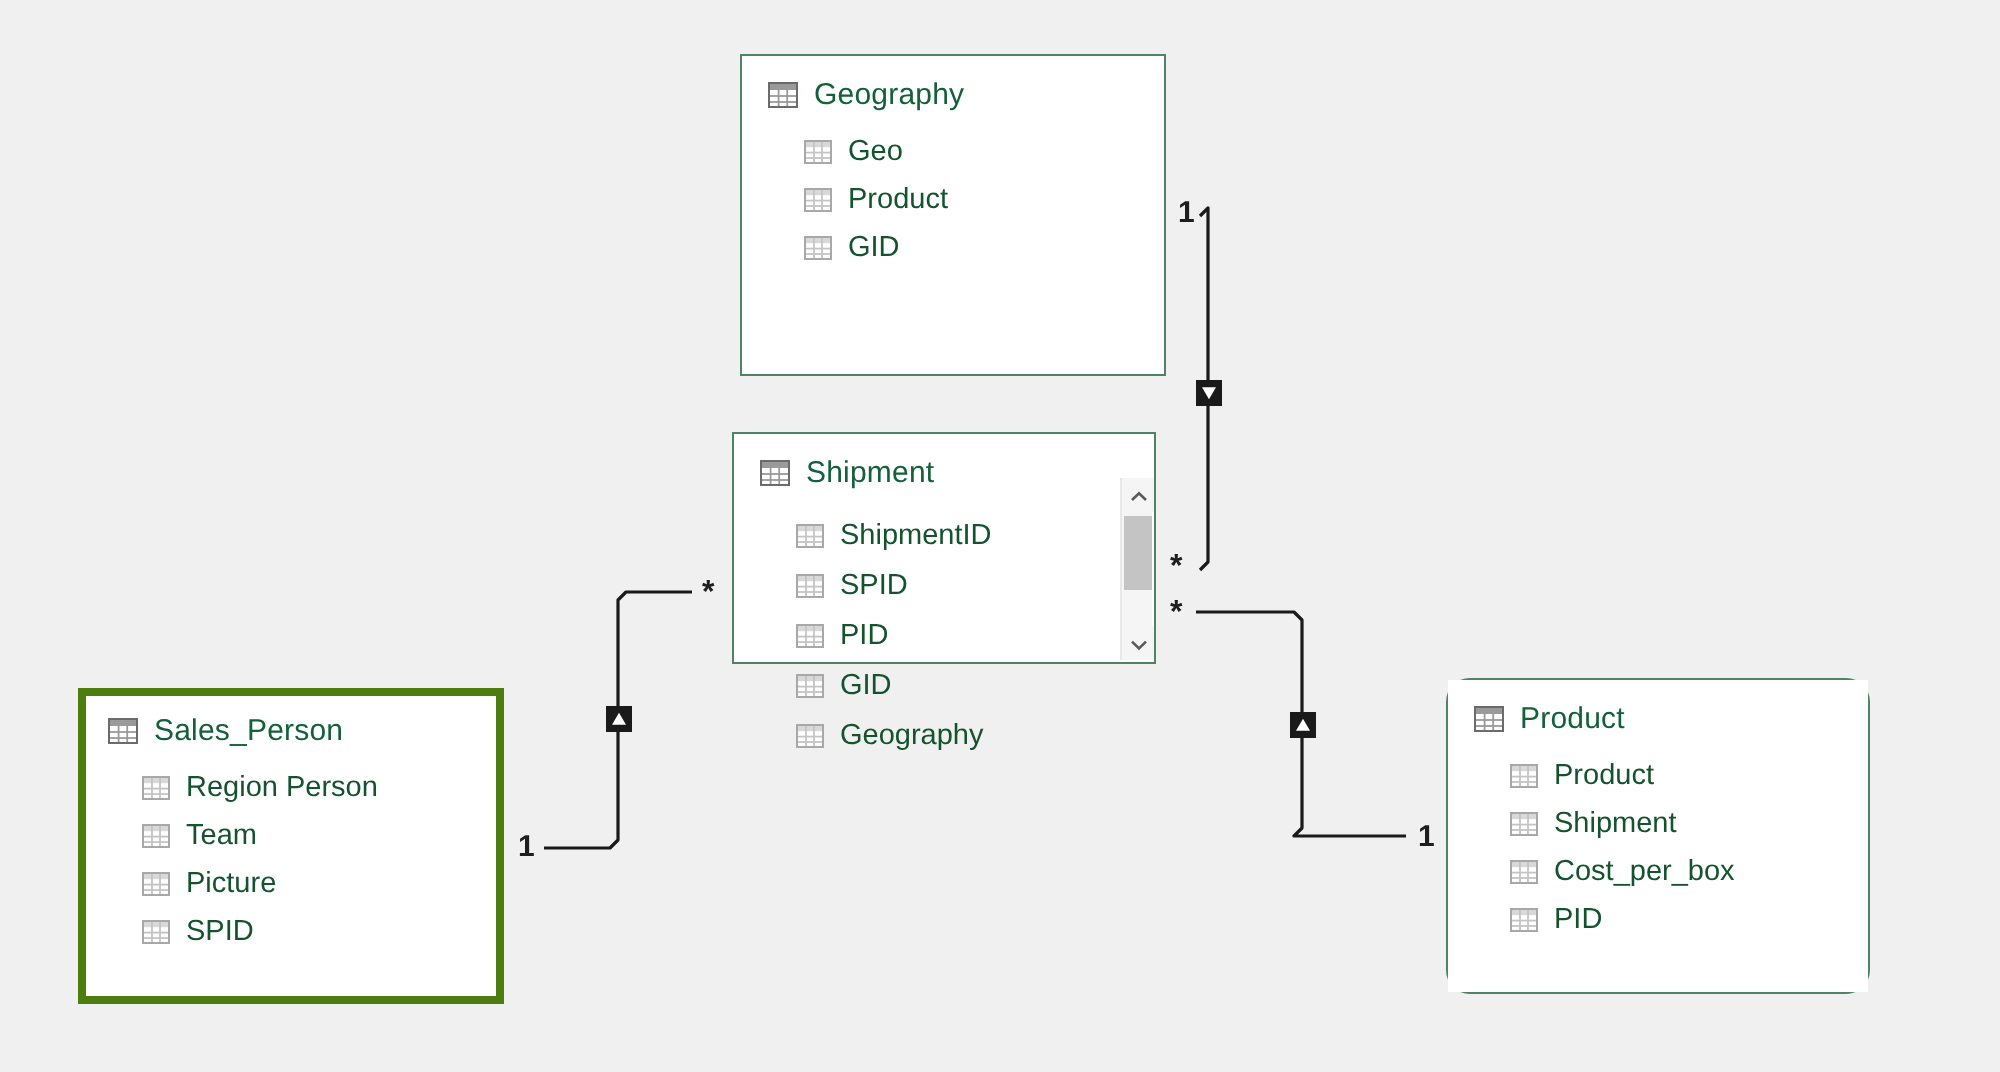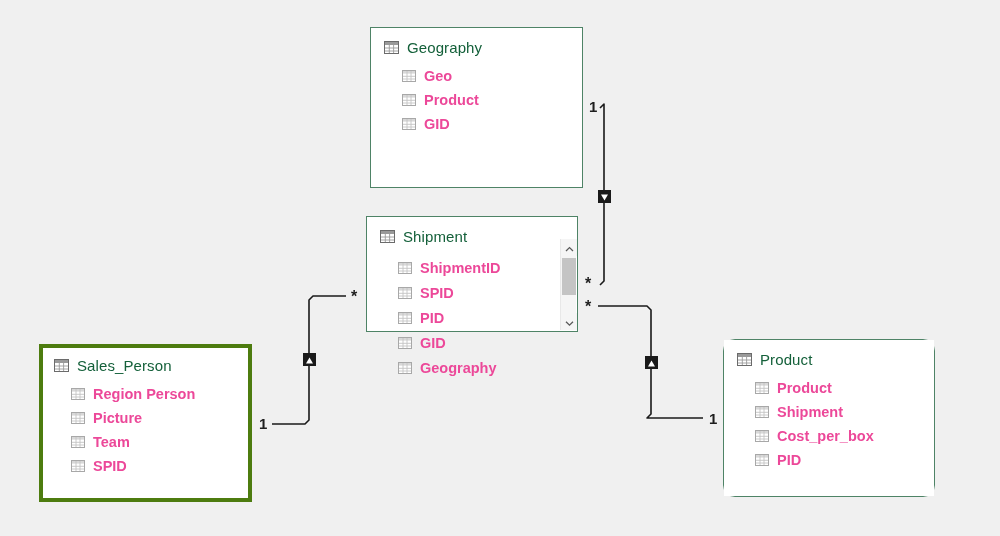--- a/index.html
+++ b/index.html
@@ -66,23 +66,23 @@
     top: 36px;
     right: 0;
   }
   .field-row {
     display: flex;
     align-items: center;
     gap: 8px;
     height: 24px;
   }
   .field-label {
-    color: #ec4899;
+    color: #14532d;
     font-size: 14.5px;
-    font-weight: bold;
+    font-weight: normal;
     white-space: nowrap;
   }
 
   
   .icon-table, .icon-field {
     flex: 0 0 auto;
     display: block;
   }
 
   
@@ -345,34 +345,34 @@
           <span>
             <svg class="icon-field" width="14" height="14" viewBox="0 0 14 14">
               <rect x="0.5" y="1.5" width="13" height="11" fill="#ffffff" stroke="#a8a8a8" stroke-width="1"></rect>
               <rect x="1" y="2" width="12" height="2.6" fill="#d8d8d8"></rect>
               <line x1="1" y1="7.3" x2="13" y2="7.3" stroke="#c4c4c4" stroke-width="0.9"></line>
               <line x1="1" y1="10" x2="13" y2="10" stroke="#c4c4c4" stroke-width="0.9"></line>
               <line x1="5" y1="2" x2="5" y2="12" stroke="#c4c4c4" stroke-width="0.9"></line>
               <line x1="9" y1="2" x2="9" y2="12" stroke="#c4c4c4" stroke-width="0.9"></line>
             </svg>
           </span>
+          <span class="field-label">Team</span>
+        </div>
+        <div class="field-row">
+          <span>
+            <svg class="icon-field" width="14" height="14" viewBox="0 0 14 14">
+              <rect x="0.5" y="1.5" width="13" height="11" fill="#ffffff" stroke="#a8a8a8" stroke-width="1"></rect>
+              <rect x="1" y="2" width="12" height="2.6" fill="#d8d8d8"></rect>
+              <line x1="1" y1="7.3" x2="13" y2="7.3" stroke="#c4c4c4" stroke-width="0.9"></line>
+              <line x1="1" y1="10" x2="13" y2="10" stroke="#c4c4c4" stroke-width="0.9"></line>
+              <line x1="5" y1="2" x2="5" y2="12" stroke="#c4c4c4" stroke-width="0.9"></line>
+              <line x1="9" y1="2" x2="9" y2="12" stroke="#c4c4c4" stroke-width="0.9"></line>
+            </svg>
+          </span>
           <span class="field-label">Picture</span>
-        </div>
-        <div class="field-row">
-          <span>
-            <svg class="icon-field" width="14" height="14" viewBox="0 0 14 14">
-              <rect x="0.5" y="1.5" width="13" height="11" fill="#ffffff" stroke="#a8a8a8" stroke-width="1"></rect>
-              <rect x="1" y="2" width="12" height="2.6" fill="#d8d8d8"></rect>
-              <line x1="1" y1="7.3" x2="13" y2="7.3" stroke="#c4c4c4" stroke-width="0.9"></line>
-              <line x1="1" y1="10" x2="13" y2="10" stroke="#c4c4c4" stroke-width="0.9"></line>
-              <line x1="5" y1="2" x2="5" y2="12" stroke="#c4c4c4" stroke-width="0.9"></line>
-              <line x1="9" y1="2" x2="9" y2="12" stroke="#c4c4c4" stroke-width="0.9"></line>
-            </svg>
-          </span>
-          <span class="field-label">Team</span>
         </div>
         <div class="field-row">
           <span>
             <svg class="icon-field" width="14" height="14" viewBox="0 0 14 14">
               <rect x="0.5" y="1.5" width="13" height="11" fill="#ffffff" stroke="#a8a8a8" stroke-width="1"></rect>
               <rect x="1" y="2" width="12" height="2.6" fill="#d8d8d8"></rect>
               <line x1="1" y1="7.3" x2="13" y2="7.3" stroke="#c4c4c4" stroke-width="0.9"></line>
               <line x1="1" y1="10" x2="13" y2="10" stroke="#c4c4c4" stroke-width="0.9"></line>
               <line x1="5" y1="2" x2="5" y2="12" stroke="#c4c4c4" stroke-width="0.9"></line>
               <line x1="9" y1="2" x2="9" y2="12" stroke="#c4c4c4" stroke-width="0.9"></line>

